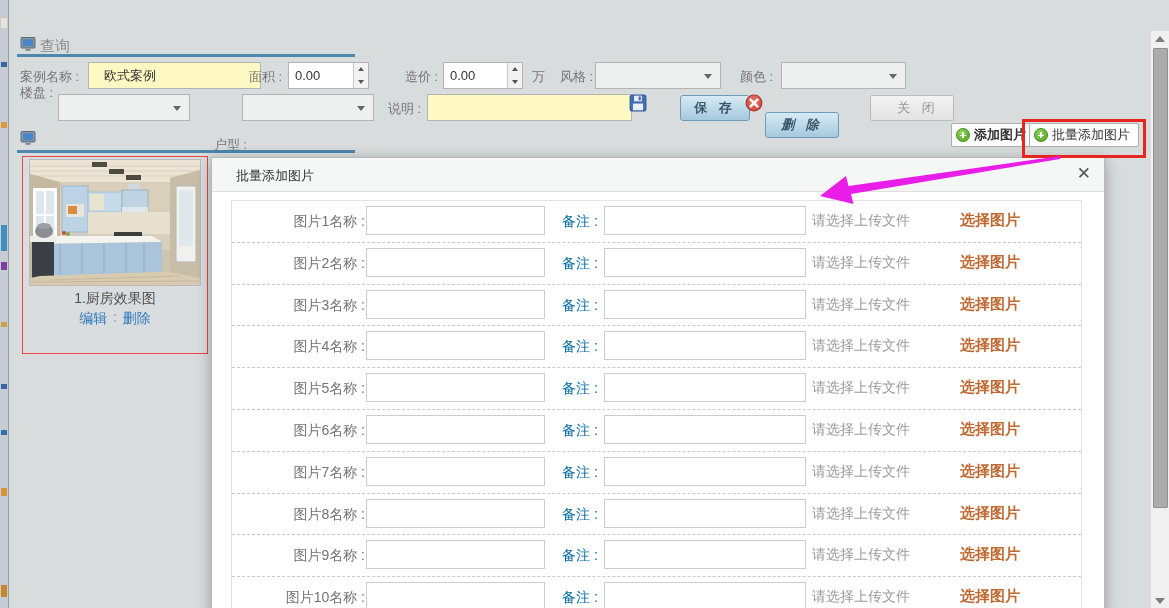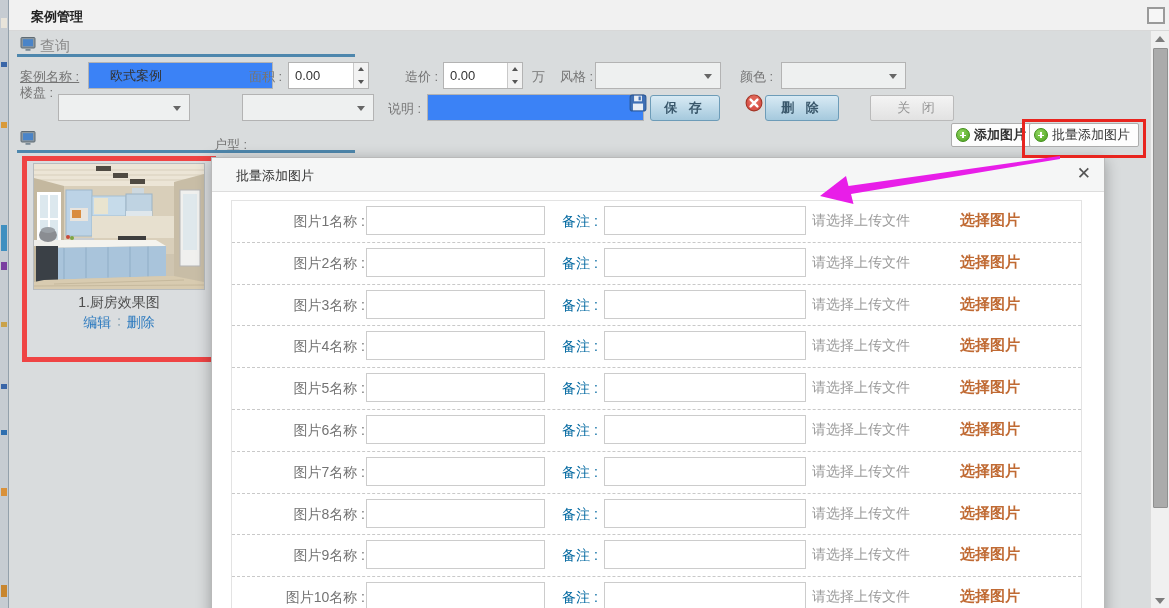--- a/index.html
+++ b/index.html
@@ -17,22 +17,22 @@
   .vthumb{position:absolute;left:2px;top:17px;width:13px;height:458px;background:#ababab;border:1px solid #909090;border-radius:1px;}
   .varr{position:absolute;left:4px;width:0;height:0;border-left:5px solid transparent;border-right:5px solid transparent;}
   .varr.up{top:5px;border-bottom:6px solid #7d7d7d;}
   .varr.dn{bottom:4px;border-top:6px solid #7d7d7d;}
   
   .sec-label{position:absolute;font-size:15px;color:#8a8a8a;}
   .sec-line{position:absolute;height:3px;background:var(--accent-blue-underline,#4e87ad);width:338px;left:17px;}
   .mon-icon{position:absolute;width:16px;height:14px;}
   
   .flabel{position:absolute;font-size:13px;color:#757575;white-space:nowrap;}
-  .tinput{position:absolute;height:25px;background:#3b82f6;border:1px solid #b3b3b3;font-size:13px;color:#333;
-          padding:0 21px;box-sizing:content-box;font-family:inherit;}
+  .tinput{position:absolute;height:25px;background:#fef9c3;border:1px solid #b3b3b3;font-size:13px;color:#333;
+          padding:0 15px;box-sizing:content-box;font-family:inherit;}
   .spinner{position:absolute;height:27px;background:#fff;border:1px solid #b3b3b3;box-sizing:border-box;}
   .spinner .val{position:absolute;left:6px;top:5px;font-size:13px;color:#333;}
   .spinner .btns{position:absolute;right:0;top:0;bottom:0;width:14px;border-left:1px solid #c9c9c9;}
   .spinner .b{position:absolute;left:0;width:14px;height:50%;background:#f2f2f2;}
   .spinner .b.up{top:0;border-bottom:1px solid #d5d5d5;}
   .spinner .b.dn{bottom:0;}
   .tri-up{position:absolute;left:4px;top:4px;width:0;height:0;border-left:3px solid transparent;border-right:3px solid transparent;border-bottom:4px solid #555;}
   .tri-dn{position:absolute;left:4px;top:4px;width:0;height:0;border-left:3px solid transparent;border-right:3px solid transparent;border-top:4px solid #555;}
   .ddown{position:absolute;height:27px;background:#eef0f0;border:1px solid #b3b3b3;box-sizing:border-box;}
   .ddown .caret{position:absolute;right:8px;top:11px;width:0;height:0;border-left:4px solid transparent;border-right:4px solid transparent;border-top:5px solid #666;}
@@ -41,21 +41,21 @@
   .btn-gray{position:absolute;height:24px;background:linear-gradient(#f4f4f4,#e2e2e2);border:1px solid #bababa;border-radius:2px;
             font-size:13px;color:#969696;text-align:center;line-height:24px;letter-spacing:4px;}
   .btn-add{position:absolute;height:22px;background:#fdfdfd;border:1px solid #adadad;border-radius:2px;font-size:13px;color:#333;
            line-height:22px;padding:0 8px 0 22px;cursor:pointer;}
   .plus-ico{position:absolute;left:4px;top:4px;width:14px;height:14px;border-radius:50%;background:radial-gradient(circle at 35% 30%,#8ed45e,#4ea21f);
             border:1px solid #3f8d18;box-sizing:border-box;}
   .plus-ico:before,.plus-ico:after{content:"";position:absolute;background:#fff;}
   .plus-ico:before{left:3px;top:5.5px;width:6px;height:1.8px;}
   .plus-ico:after{left:5.2px;top:3.2px;width:1.8px;height:6px;}
   
-  .thumb-cell{position:absolute;left:22px;top:156px;width:184px;height:196px;background:#dadddf;border:5px solid #ef4444;}
+  .thumb-cell{position:absolute;left:22px;top:156px;width:184px;height:196px;background:#dadddf;border:1px solid #ef4444;}
   .thumb-img{position:absolute;left:6px;top:2px;width:170px;height:125px;border:1px solid #b8bcbe;overflow:hidden;}
   .thumb-cap{position:absolute;left:0;top:133px;width:100%;text-align:center;font-size:14px;color:#4e4e4e;}
   .thumb-links{position:absolute;left:0;top:153px;width:100%;text-align:center;font-size:14px;}
   .tlink{color:var(--link-blue,#2e7bbf);cursor:pointer;}
   .tsep{color:#8fa6b5;margin:0 6px;}
   
   .dialog{position:absolute;left:211px;top:157px;width:892px;height:460px;background:#fff;border:1px solid #b9b9b9;
           box-shadow:0 3px 14px rgba(0,0,0,.3);}
   .dlg-head{position:absolute;left:0;top:0;right:0;height:33px;background:#f5f6f6;border-bottom:1px solid #ddd;}
   .dlg-title{position:absolute;left:24px;top:9px;font-size:13px;color:#333;}
@@ -84,40 +84,36 @@
     <div class="bit" style="top:122px;height:6px;background:#d99a3a;"></div>
     <div class="bit" style="top:225px;height:26px;background:#3f8fc0;"></div>
     <div class="bit" style="top:262px;height:8px;background:#7a3fa0;"></div>
     <div class="bit" style="top:322px;height:5px;background:#caa24a;"></div>
     <div class="bit" style="top:384px;height:5px;background:#3a66a8;"></div>
     <div class="bit" style="top:430px;height:5px;background:#2f6fb0;"></div>
     <div class="bit" style="top:488px;height:8px;background:#d9913a;"></div>
     <div class="bit" style="top:585px;height:12px;background:#c8862f;"></div>
   </div>
 
-  <div class="titlebar">
-    <div class="tab-title">案例管理</div>
-    <div class="winbox"></div>
-  </div>
 
   <div class="vscroll">
     <div class="varr up"></div>
     <div class="vthumb"></div>
     <div class="varr dn"></div>
   </div>
 
   <svg class="mon-icon" style="left:20px;top:37px;" viewBox="0 0 16 14">
     <rect x="1" y="0.5" width="14" height="10.5" rx="1" fill="#8a97a0" stroke="#5f6b74"></rect>
     <rect x="3" y="2.2" width="10" height="7" fill="#4a84c8"></rect>
     <rect x="5.5" y="12" width="5" height="1.8" fill="#7a8a96"></rect>
   </svg>
   <div class="sec-label" style="left:40px;top:37px;">查询</div>
   <div class="sec-line" style="top:54px;"></div>
 
-  <div class="flabel" style="left:20px;top:68px;text-decoration:underline;">案例名称 :</div>
+  <div class="flabel" style="left:20px;top:68px;">案例名称 :</div>
   <input class="tinput" style="left: 88px; top: 62px; width: 141px;" value="欧式案例">
   <div class="flabel" style="left:249px;top:68px;">面积 :</div>
   <div class="spinner" style="left:288px;top:62px;width:81px;">
     <span class="val">0.00</span>
     <span class="btns">
         <span class="b up">
           <span class="tri-up"></span>
         </span>
         <span class="b dn">
           <span class="tri-dn"></span>
@@ -156,28 +152,28 @@
     </div>
   <div class="flabel" style="left:388px;top:100px;">说明 :</div>
   <input class="tinput" style="left: 427px; top: 94px; width: 173px;" value="">
 
   <svg class="icon16" style="left:629px;top:94px;" viewBox="0 0 16 16">
     <rect x="1" y="1" width="14" height="14" rx="2" fill="#3f6fb5" stroke="#2d5a99"></rect>
     <rect x="4.5" y="1.5" width="7" height="5" fill="#e9eef5"></rect>
     <rect x="8.5" y="2.2" width="2" height="3.4" fill="#3f6fb5"></rect>
     <rect x="3.5" y="8.5" width="9" height="6" fill="#e9eef5"></rect>
   </svg>
-  <div class="btn-blue" style="left:650px;top:95px;width:68px;">保 存</div>
+  <div class="btn-blue" style="left:680px;top:95px;width:68px;">保 存</div>
 
   <svg class="icon16" style="left:745px;top:94px;" viewBox="0 0 16 16">
     <circle cx="8" cy="8" r="7" fill="#d9534a" stroke="#a33525"></circle>
     <circle cx="8" cy="6" r="5.2" fill="#e3705f" opacity="0.6"></circle>
     <path d="M5 5 L11 11 M11 5 L5 11" stroke="#fff" stroke-width="2.2" stroke-linecap="round"></path>
   </svg>
-  <div class="btn-blue" style="left:765px;top:95px;width:72px;">删 除</div>
+  <div class="btn-blue" style="left:765px;top:112px;width:72px;font-style:italic;">删 除</div>
 
   <div class="btn-gray" style="left:870px;top:95px;width:70px;padding-left:12px;">关 闭</div>
 
   <svg class="mon-icon" style="left:20px;top:131px;" viewBox="0 0 16 14">
     <rect x="1" y="0.5" width="14" height="10.5" rx="1" fill="#8a97a0" stroke="#5f6b74"></rect>
     <rect x="3" y="2.2" width="10" height="7" fill="#4a84c8"></rect>
     <rect x="5.5" y="12" width="5" height="1.8" fill="#7a8a96"></rect>
   </svg>
   <div class="sec-line" style="top:150px;"></div>
 

